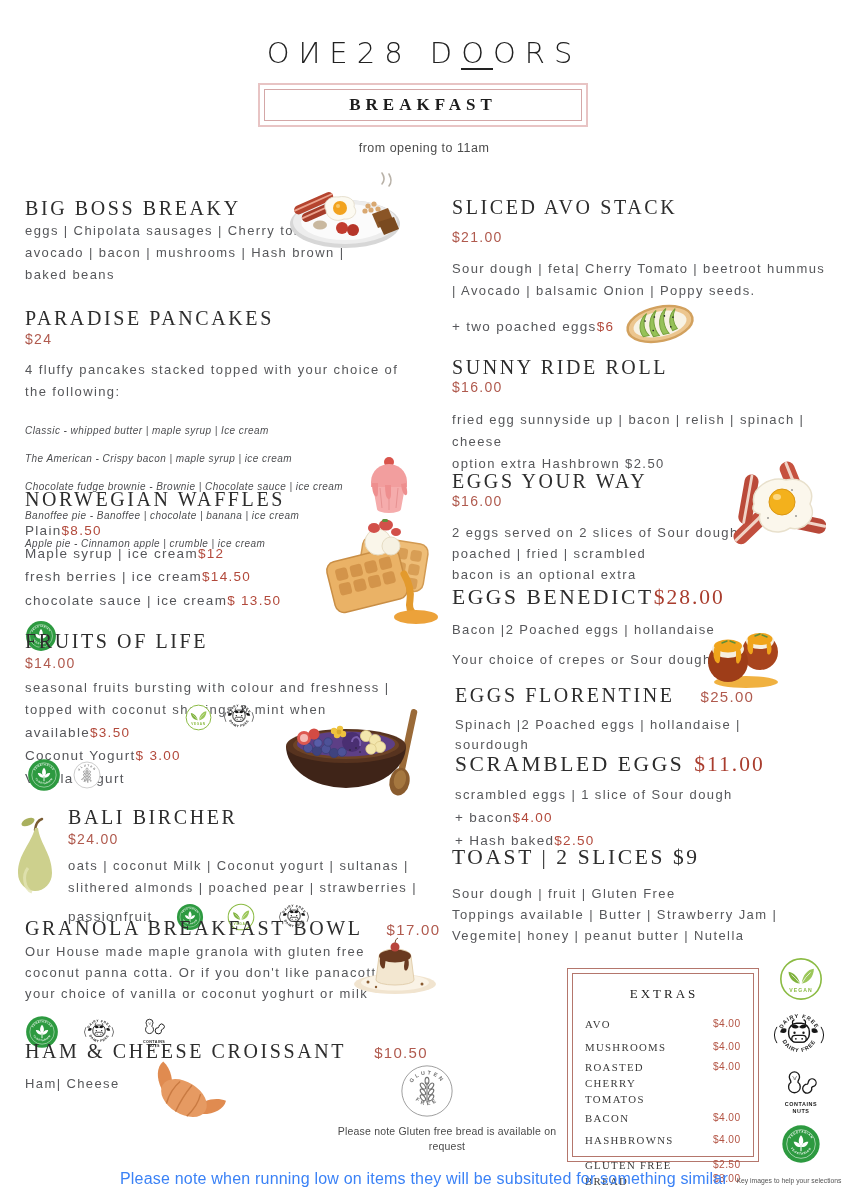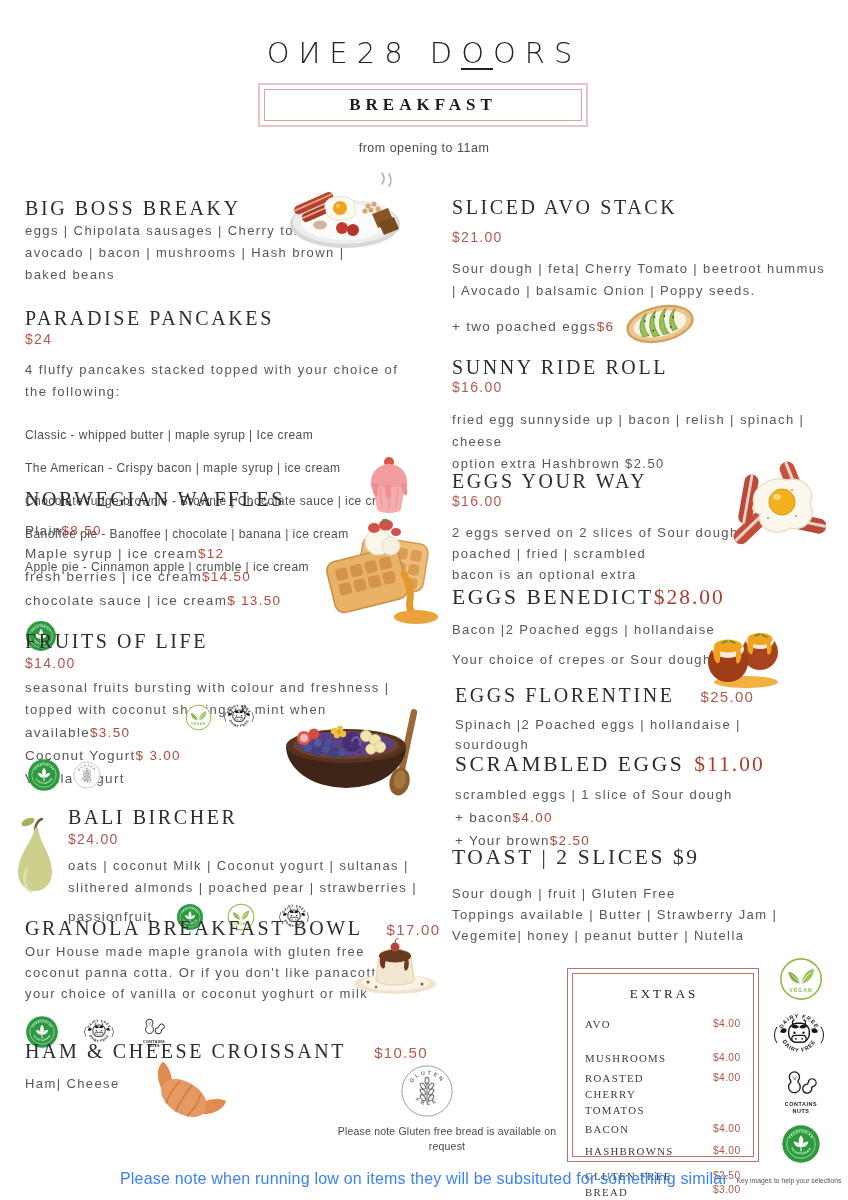--- a/index.html
+++ b/index.html
@@ -16,21 +16,21 @@
   .banner-text{font-family:"Liberation Serif",serif;font-weight:700;font-size:17px;letter-spacing:5px;color:#1d1d1d;}
   .subtitle{width:100%;text-align:center;top:141px;font-size:12.5px;letter-spacing:0.5px;color:#4c4c4c;}
 
   
   .title{font-family:"Liberation Serif",serif;font-size:20px;letter-spacing:2.6px;color:#2d2d2d;font-weight:500;}
   .title-big{font-size:21.5px;}
   .price{font-size:14px;letter-spacing:1.3px;color:#b05a4e;}
   .price-lg{font-size:15px;}
   .desc{font-size:13px;letter-spacing:1.4px;color:#56575a;line-height:1.68;white-space:pre-line;}
   .tight{letter-spacing:0.2px;font-size:13.5px;}
-  .small-list{font-size:12px;letter-spacing:0.45px;color:#4d4e51;line-height:1.24;white-space:pre-line;}
+  .small-list{font-size:10px;letter-spacing:0.45px;color:#4d4e51;line-height:1.24;white-space:pre-line;font-style:italic;}
   .small-list div{margin-bottom:3.4px;}
   .inline-price{color:#b2493b;}
   .serif-price{font-family:"Liberation Serif",serif;color:#a93d2e;letter-spacing:2px;}
   .row{display:flex;align-items:baseline;}
   .wline{font-size:13.5px;letter-spacing:1.3px;color:#55565a;line-height:1.72;}
   .badge{display:inline-block;line-height:0;}
   .badge-row{display:flex;align-items:center;}
 
   
   .extras-box{left:567px;top:968px;width:192px;height:194px;border:1.5px solid #b4766c;padding:4px;box-sizing:border-box;}
@@ -591,40 +591,40 @@
     <div class="row" style="gap:10px;">
       <span class="title title-big">SCRAMBLED EGGS</span>
       <span class="title title-big serif-price">$11.00</span>
     </div>
     <div class="desc" style="margin-top:8px;line-height:1.6;">scrambled eggs | 1 slice of Sour dough</div>
     <div class="wline row">
         <span>+ bacon</span>
         <span class="inline-price">$4.00</span>
       </div>
     <div class="wline row">
-        <span>+ Your brown</span>
+        <span>+ Hash baked</span>
         <span class="inline-price">$2.50</span>
       </div>
   </div>
 
   <div class="abs" style="left:452px;top:845px;width:400px;">
     <div class="title title-big">TOAST | 2 SLICES $9</div>
     <div class="desc" style="margin-top:13px;line-height:1.62;">Sour dough | fruit | Gluten Free
 Toppings available | Butter | Strawberry Jam |
 Vegemite| honey | peanut butter | Nutella</div>
   </div>
 
   <div class="abs extras-box">
     <div class="extras-inner">
       <div class="extras-title">EXTRAS</div>
       <div class="xrow" style="margin-top:15px;">
           <span class="xname">AVO</span>
           <span class="xprice">$4.00</span>
         </div>
-      <div class="xrow" style="margin-top:18px;">
+      <div class="xrow" style="margin-top:7px;">
           <span class="xname">MUSHROOMS</span>
           <span class="xprice">$4.00</span>
         </div>
       <div class="xrow" style="margin-top:5px;">
           <span class="xname">ROASTED CHERRY TOMATOS</span>
           <span class="xprice">$4.00</span>
         </div>
       <div class="xrow" style="margin-top:4px;">
           <span class="xname">BACON</span>
           <span class="xprice">$4.00</span>

